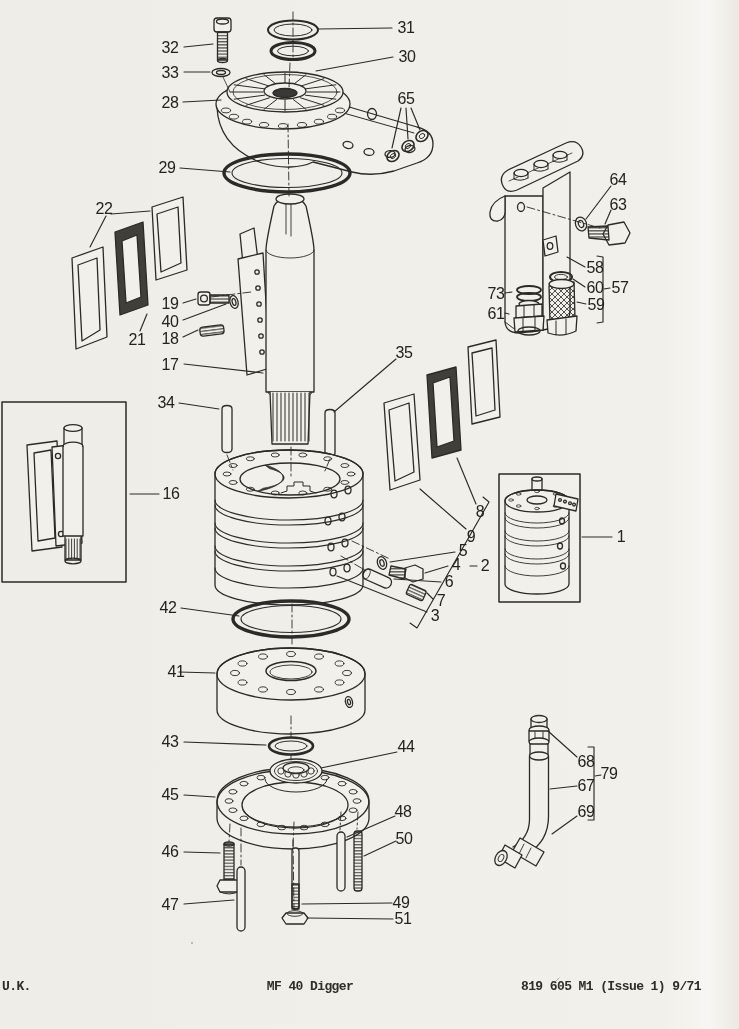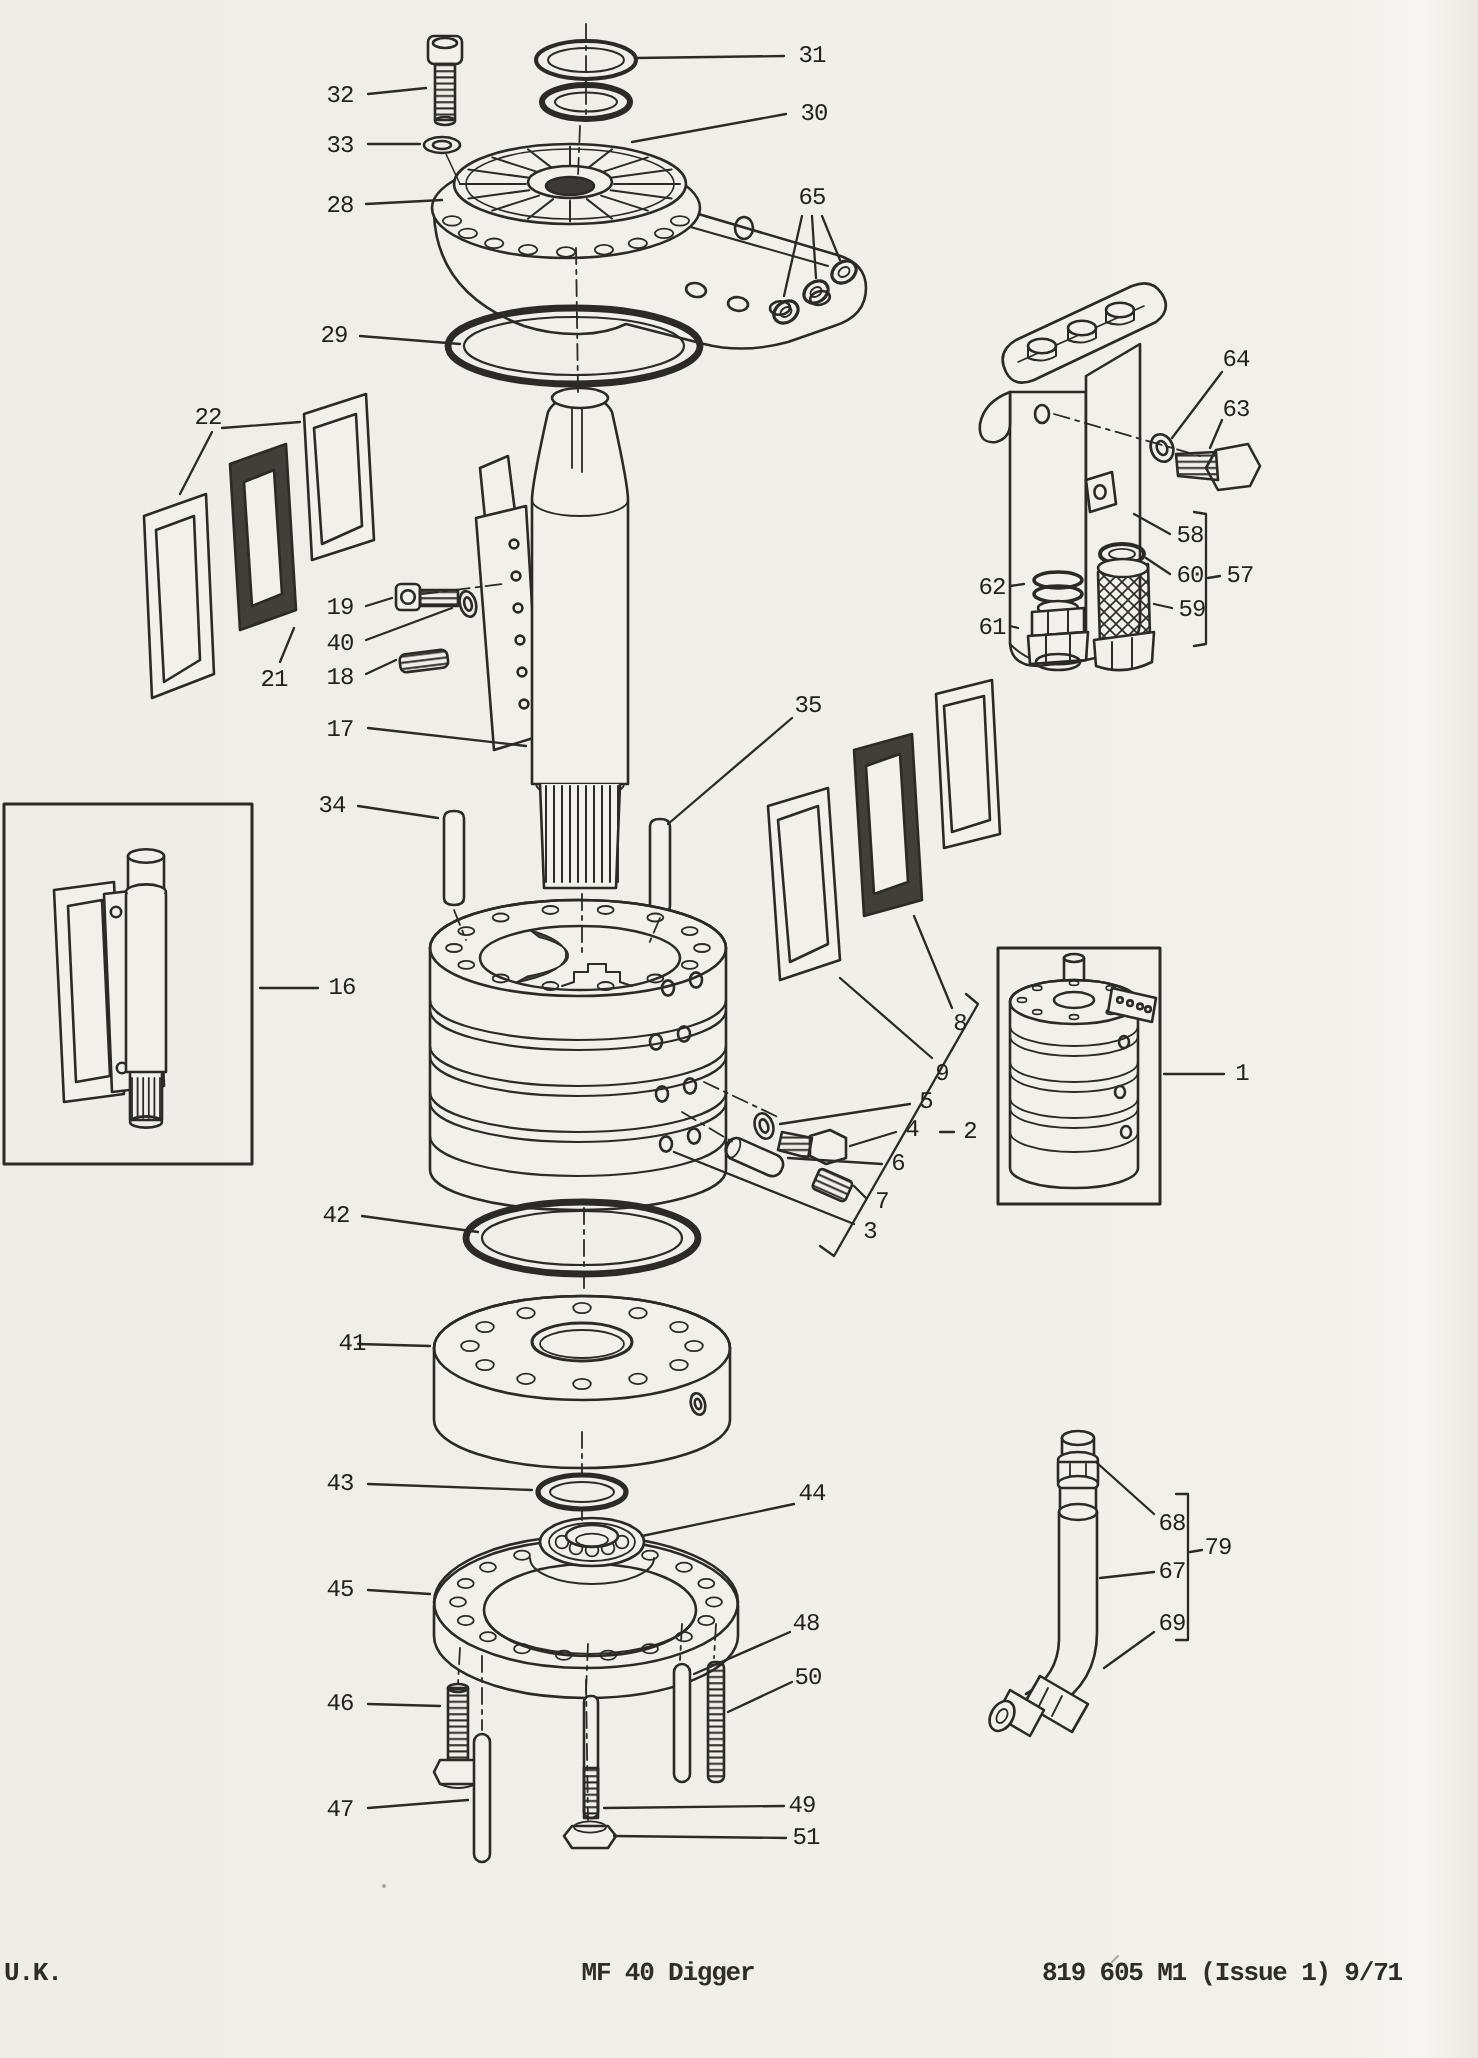--- a/index.html
+++ b/index.html
@@ -4,29 +4,29 @@
 <style>
   html,body{margin:0;padding:0;background:#d8d6d0;}
   .page{
     position:relative;width:739px;height:1029px;overflow:hidden;
     background:linear-gradient(90deg,#efede7 0%,#f2f0ea 90%,#f7f6f2 96%,#eae8e1 100%);
     font-family:"DejaVu Sans",sans-serif;
   }
   svg#art{position:absolute;left:0;top:0;}
   .co{
     position:absolute;transform:translate(-50%,-50%);
-    font-size:12px;line-height:1;color:#23221e;letter-spacing:-0.5px;
-    font-family:Liberation Mono, monospace;
+    font-size:16px;line-height:1;color:#23221e;letter-spacing:-0.5px;
+    font-family:Liberation Sans, sans-serif;
   }
   .ft{
     position:absolute;top:979px;white-space:pre;
     font-family:"Liberation Mono","DejaVu Sans Mono",monospace;
     font-size:13px;letter-spacing:-0.6px;color:#2e2d28;font-weight:bold;
   }
-  .ft.center{left:310px;transform:translateX(-50%);margin-left:24px;}
+  .ft.center{left:310px;transform:translateX(-50%);}
   .ft.right{left:701px;transform:translateX(-100%);}
   .ft.left{left:2px;}
 </style>
 </head>
 <body>
 
 <div class="page">
 
 <svg id="art" width="739" height="1029" viewBox="0 0 739 1029" fill="none" stroke="#2b2a26" stroke-width="1.3" stroke-linecap="round" stroke-linejoin="round">
 <defs>
@@ -584,21 +584,21 @@
 <div class="co" style="left:170px;top:304px">19</div>
 <div class="co" style="left:170px;top:322px">40</div>
 <div class="co" style="left:170px;top:339px">18</div>
 <div class="co" style="left:170px;top:365px">17</div>
 <div class="co" style="left:618px;top:180px">64</div>
 <div class="co" style="left:618px;top:205px">63</div>
 <div class="co" style="left:595px;top:268px">58</div>
 <div class="co" style="left:595px;top:288px">60</div>
 <div class="co" style="left:596px;top:305px">59</div>
 <div class="co" style="left:620px;top:288px">57</div>
-<div class="co" style="left:496px;top:294px">62</div>
+<div class="co" style="left:496px;top:294px">73</div>
 <div class="co" style="left:496px;top:314px">61</div>
 <div class="co" style="left:171px;top:494px">16</div>
 <div class="co" style="left:166px;top:403px">34</div>
 <div class="co" style="left:404px;top:353px">35</div>
 <div class="co" style="left:480px;top:512px">8</div>
 <div class="co" style="left:471px;top:537px">9</div>
 <div class="co" style="left:463px;top:551px">5</div>
 <div class="co" style="left:456px;top:565px">4</div>
 <div class="co" style="left:485px;top:566px">2</div>
 <div class="co" style="left:449px;top:582px">6</div>

